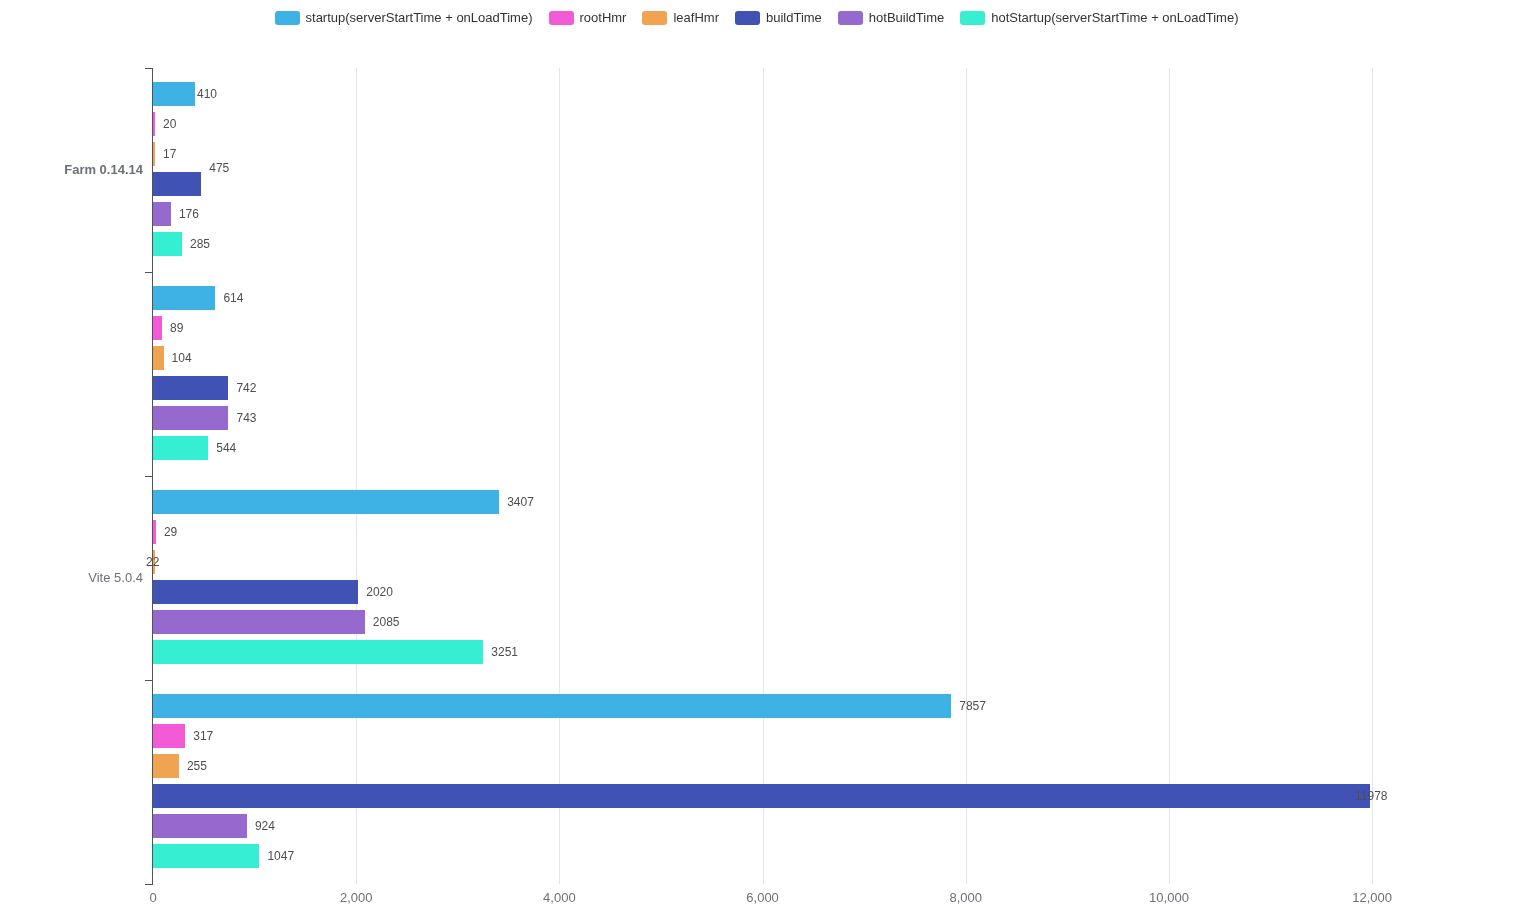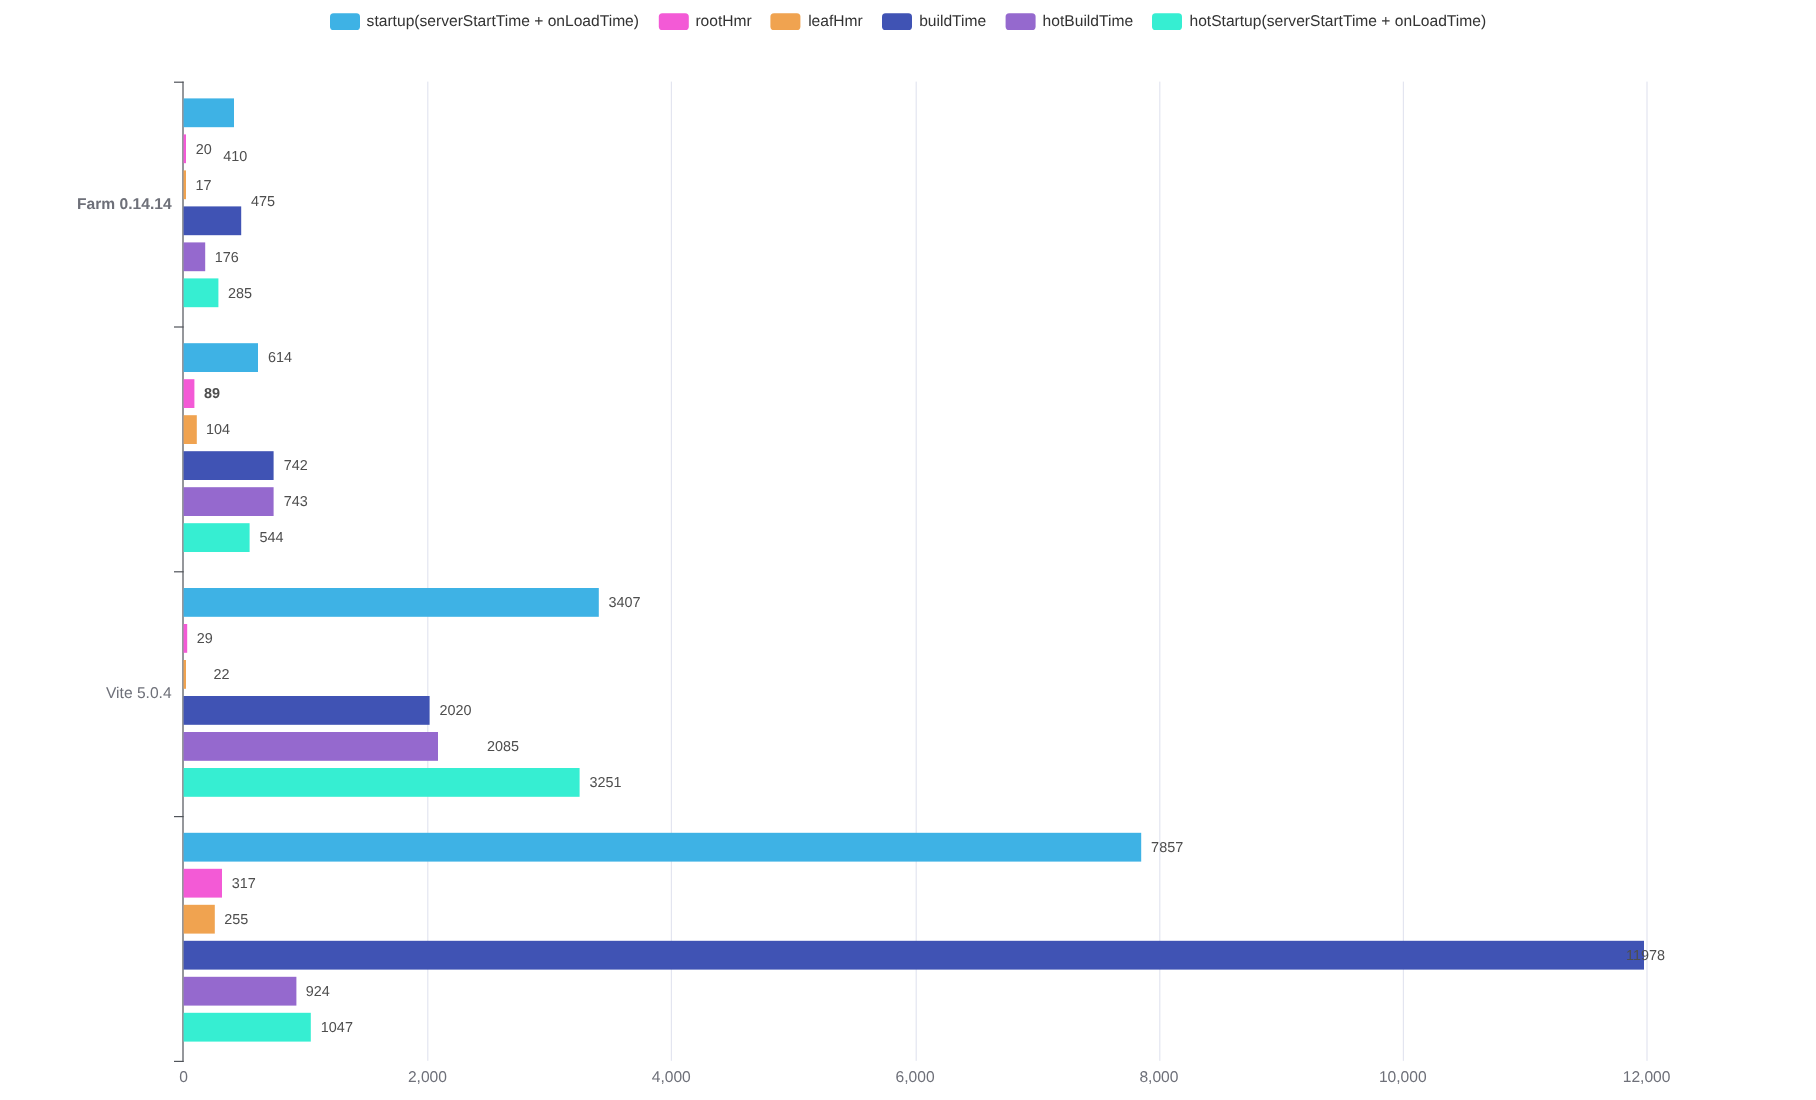--- a/index.html
+++ b/index.html
@@ -67,54 +67,54 @@
       <div class="gridline" style="left: 1372.2px;"></div>
       <div class="xtick-label" style="left: 1332.2px;">12,000</div>
       <div class="yaxis"></div>
       <div class="ytick" style="top: 68px;"></div>
       <div class="ytick" style="top: 272px;"></div>
       <div class="ytick" style="top: 476px;"></div>
       <div class="ytick" style="top: 680px;"></div>
       <div class="ytick" style="top: 884px;"></div>
       <div class="ylabel" style="top: 68px; font-weight: bold;">Farm 0.14.14</div>
       <div class="bar" style="top: 82px; left: 153px; width: 41.656px; background: rgb(62, 178, 229);"></div>
-      <div class="vlabel" style="top: 82px; left: 186px; margin-top: 36px;">410</div>
+      <div class="vlabel" style="top: 82px; left: 197px;">410</div>
       <div class="bar" style="top: 112px; left: 153px; width: 2.032px; background: rgb(243, 90, 214);"></div>
       <div class="vlabel" style="top: 112px; left: 163.032px;">20</div>
       <div class="bar" style="top: 142px; left: 153px; width: 2px; background: rgb(240, 163, 80);"></div>
       <div class="vlabel" style="top: 142px; left: 163px;">17</div>
       <div class="bar" style="top: 172px; left: 153px; width: 48.26px; background: rgb(64, 83, 180);"></div>
       <div class="vlabel" style="top: 156px; left: 209.26px;">475</div>
       <div class="bar" style="top: 202px; left: 153px; width: 17.8816px; background: rgb(149, 105, 206);"></div>
       <div class="vlabel" style="top: 202px; left: 178.882px;">176</div>
       <div class="bar" style="top: 232px; left: 153px; width: 28.956px; background: rgb(54, 238, 210);"></div>
       <div class="vlabel" style="top: 232px; left: 189.956px;">285</div>
       <div class="bar" style="top: 286px; left: 153px; width: 62.3824px; background: rgb(62, 178, 229);"></div>
       <div class="vlabel" style="top: 286px; left: 223.382px;">614</div>
       <div class="bar" style="top: 316px; left: 153px; width: 9.0424px; background: rgb(243, 90, 214);"></div>
-      <div class="vlabel" style="top: 316px; left: 170.042px; font-weight: bold;">89</div>
+      <div class="vlabel" style="top: 316px; left: 170.042px;">89</div>
       <div class="bar" style="top: 346px; left: 153px; width: 10.5664px; background: rgb(240, 163, 80);"></div>
       <div class="vlabel" style="top: 346px; left: 171.566px;">104</div>
       <div class="bar" style="top: 376px; left: 153px; width: 75.3872px; background: rgb(64, 83, 180);"></div>
       <div class="vlabel" style="top: 376px; left: 236.387px;">742</div>
       <div class="bar" style="top: 406px; left: 153px; width: 75.4888px; background: rgb(149, 105, 206);"></div>
       <div class="vlabel" style="top: 406px; left: 236.489px;">743</div>
       <div class="bar" style="top: 436px; left: 153px; width: 55.2704px; background: rgb(54, 238, 210);"></div>
       <div class="vlabel" style="top: 436px; left: 216.27px;">544</div>
       <div class="ylabel" style="top: 476px;">Vite 5.0.4</div>
       <div class="bar" style="top: 490px; left: 153px; width: 346.151px; background: rgb(62, 178, 229);"></div>
       <div class="vlabel" style="top: 490px; left: 507.151px;">3407</div>
       <div class="bar" style="top: 520px; left: 153px; width: 2.9464px; background: rgb(243, 90, 214);"></div>
       <div class="vlabel" style="top: 520px; left: 163.946px;">29</div>
       <div class="bar" style="top: 550px; left: 153px; width: 2.2352px; background: rgb(240, 163, 80);"></div>
-      <div class="vlabel" style="top: 550px; left: 178px;">22</div>
+      <div class="vlabel" style="top: 550px; left: 146px;">22</div>
       <div class="bar" style="top: 580px; left: 153px; width: 205.232px; background: rgb(64, 83, 180);"></div>
       <div class="vlabel" style="top: 580px; left: 366.232px;">2020</div>
       <div class="bar" style="top: 610px; left: 153px; width: 211.836px; background: rgb(149, 105, 206);"></div>
-      <div class="vlabel" style="top: 610px; left: 372.836px; margin-left: 33px;">2085</div>
+      <div class="vlabel" style="top: 610px; left: 372.836px;">2085</div>
       <div class="bar" style="top: 640px; left: 153px; width: 330.302px; background: rgb(54, 238, 210);"></div>
       <div class="vlabel" style="top: 640px; left: 491.302px;">3251</div>
       <div class="bar" style="top: 694px; left: 153px; width: 798.271px; background: rgb(62, 178, 229);"></div>
       <div class="vlabel" style="top: 694px; left: 959.271px;">7857</div>
       <div class="bar" style="top: 724px; left: 153px; width: 32.2072px; background: rgb(243, 90, 214);"></div>
       <div class="vlabel" style="top: 724px; left: 193.207px;">317</div>
       <div class="bar" style="top: 754px; left: 153px; width: 25.908px; background: rgb(240, 163, 80);"></div>
       <div class="vlabel" style="top: 754px; left: 186.908px;">255</div>
       <div class="bar" style="top: 784px; left: 153px; width: 1216.96px; background: rgb(64, 83, 180);"></div>
       <div class="vlabel" style="top: 784px; left: 1355px;">11978</div>

